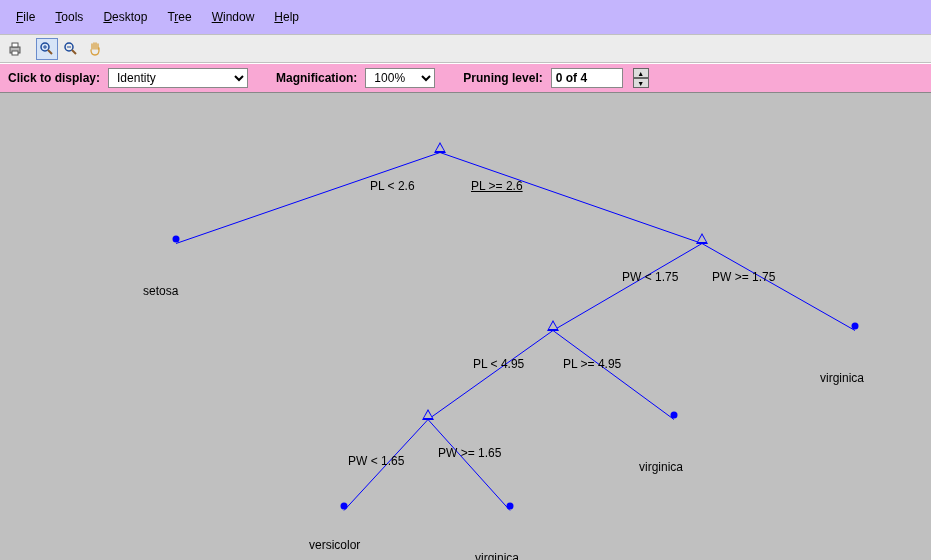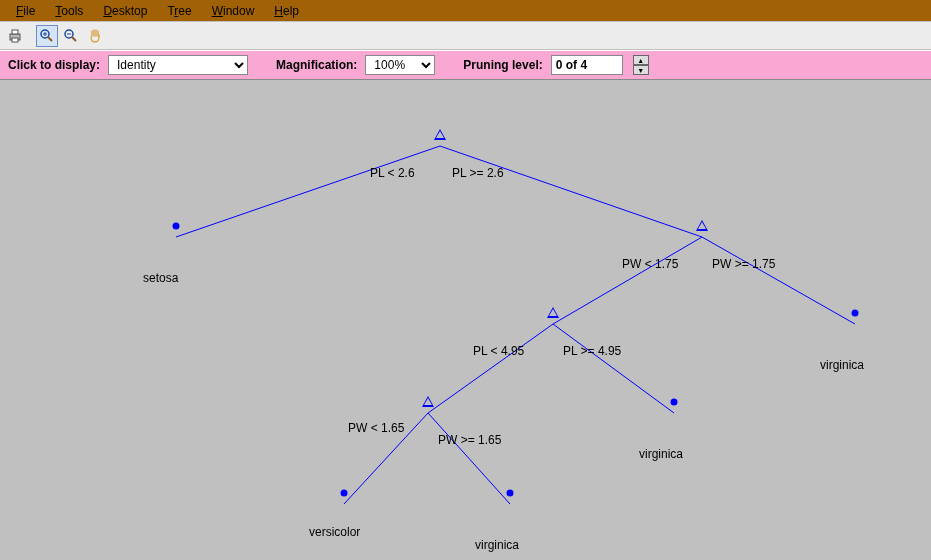--- a/index.html
+++ b/index.html
@@ -31,22 +31,22 @@
   .win-btn {
     width: 24px; height: 14px;
     border: 1px solid #888;
     background: #e6edf7;
     display: flex; align-items: center; justify-content: center;
     font-size: 9px; line-height: 1;
   }
 
   
   .menubar {
-    height: 22px;
-    background: #a16207;
+    height: 35px;
+    background: #c4b5fd;
     display: flex;
     align-items: center;
     padding: 0 6px;
     border-bottom: 1px solid #c0c0c0;
     font-size: 12px;
     gap: 0;
   }
   .menu-item {
     padding: 2px 10px;
     cursor: default;
@@ -233,41 +233,41 @@
         <line x1="702" y1="146" x2="855" y2="233"></line>
         <line x1="553" y1="233" x2="428" y2="322"></line>
         <line x1="553" y1="233" x2="674" y2="322"></line>
         <line x1="428" y1="322" x2="344" y2="413"></line>
         <line x1="428" y1="322" x2="510" y2="413"></line>
       </g>
     </svg>
 
     <div class="split-tri" style="left:440px; top:55px;"></div>
     <div class="node-label" style="left:370px; top:45px;">PL &lt; 2.6</div>
-    <div class="node-label" style="left:452px; top:45px;">PL &gt;= 2.6</div>
+    <div class="node-label" style="left:471px; top:45px;text-decoration:underline;">PL &gt;= 2.6</div>
 
     <div class="leaf-dot" style="left:176px; top:146px;"></div>
     <div class="node-label" style="left:143px; top:150px;">setosa</div>
 
     <div class="split-tri" style="left:702px; top:146px;"></div>
     <div class="node-label" style="left:622px; top:136px;">PW &lt; 1.75</div>
     <div class="node-label" style="left:712px; top:136px;">PW &gt;= 1.75</div>
 
     <div class="leaf-dot" style="left:855px; top:233px;"></div>
     <div class="node-label" style="left:820px; top:237px;">virginica</div>
 
     <div class="split-tri" style="left:553px; top:233px;"></div>
     <div class="node-label" style="left:473px; top:223px;">PL &lt; 4.95</div>
     <div class="node-label" style="left:563px; top:223px;">PL &gt;= 4.95</div>
 
     <div class="leaf-dot" style="left:674px; top:322px;"></div>
     <div class="node-label" style="left:639px; top:326px;">virginica</div>
 
     <div class="split-tri" style="left:428px; top:322px;"></div>
-    <div class="node-label" style="left:348px; top:300px;">PW &lt; 1.65</div>
+    <div class="node-label" style="left:348px; top:320px;">PW &lt; 1.65</div>
     <div class="node-label" style="left:438px; top:312px;">PW &gt;= 1.65</div>
 
     <div class="leaf-dot" style="left:344px; top:413px;"></div>
     <div class="node-label" style="left:309px; top:404px;">versicolor</div>
 
     <div class="leaf-dot" style="left:510px; top:413px;"></div>
     <div class="node-label" style="left:475px; top:417px;">virginica</div>
   </div>
 
 </div>

